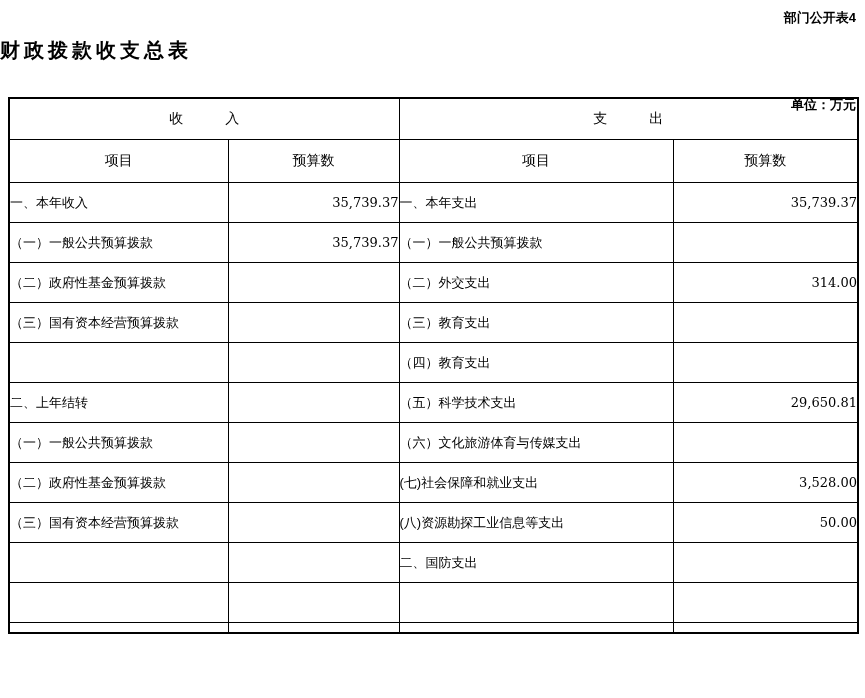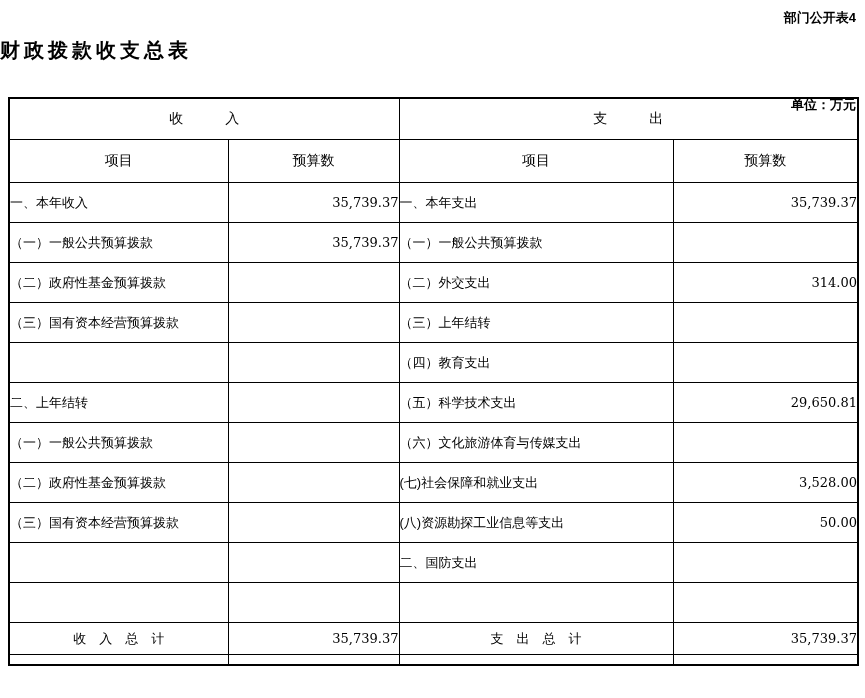--- a/index.html
+++ b/index.html
@@ -104,21 +104,21 @@
     </tr>
     <tr class="data">
       <td class="item">（二）政府性基金预算拨款</td>
       <td class="val"></td>
       <td class="item">（二）外交支出</td>
       <td class="val">314.00</td>
     </tr>
     <tr class="data">
       <td class="item">（三）国有资本经营预算拨款</td>
       <td class="val"></td>
-      <td class="item">（三）上年结转</td>
+      <td class="item">（三）教育支出</td>
       <td class="val"></td>
     </tr>
     <tr class="data">
       <td class="item"></td>
       <td class="val"></td>
       <td class="item">（四）教育支出</td>
       <td class="val"></td>
     </tr>
     <tr class="data">
       <td class="item">二、上年结转</td>
@@ -150,26 +150,20 @@
       <td class="item">二、国防支出</td>
       <td class="val"></td>
     </tr>
     <tr class="data">
       <td class="item"></td>
       <td class="val"></td>
       <td class="item"></td>
       <td class="val"></td>
     </tr>
 
-    <tr class="total">
-      <td class="tlabel">收　入　总　计</td>
-      <td class="val">35,739.37</td>
-      <td class="tlabel">支　出　总　计</td>
-      <td class="val">35,739.37</td>
-    </tr>
     <tr class="thin">
       <td></td>
       <td></td>
       <td></td>
       <td></td>
     </tr>
   </tbody>
 </table>
 
 </body></html>

